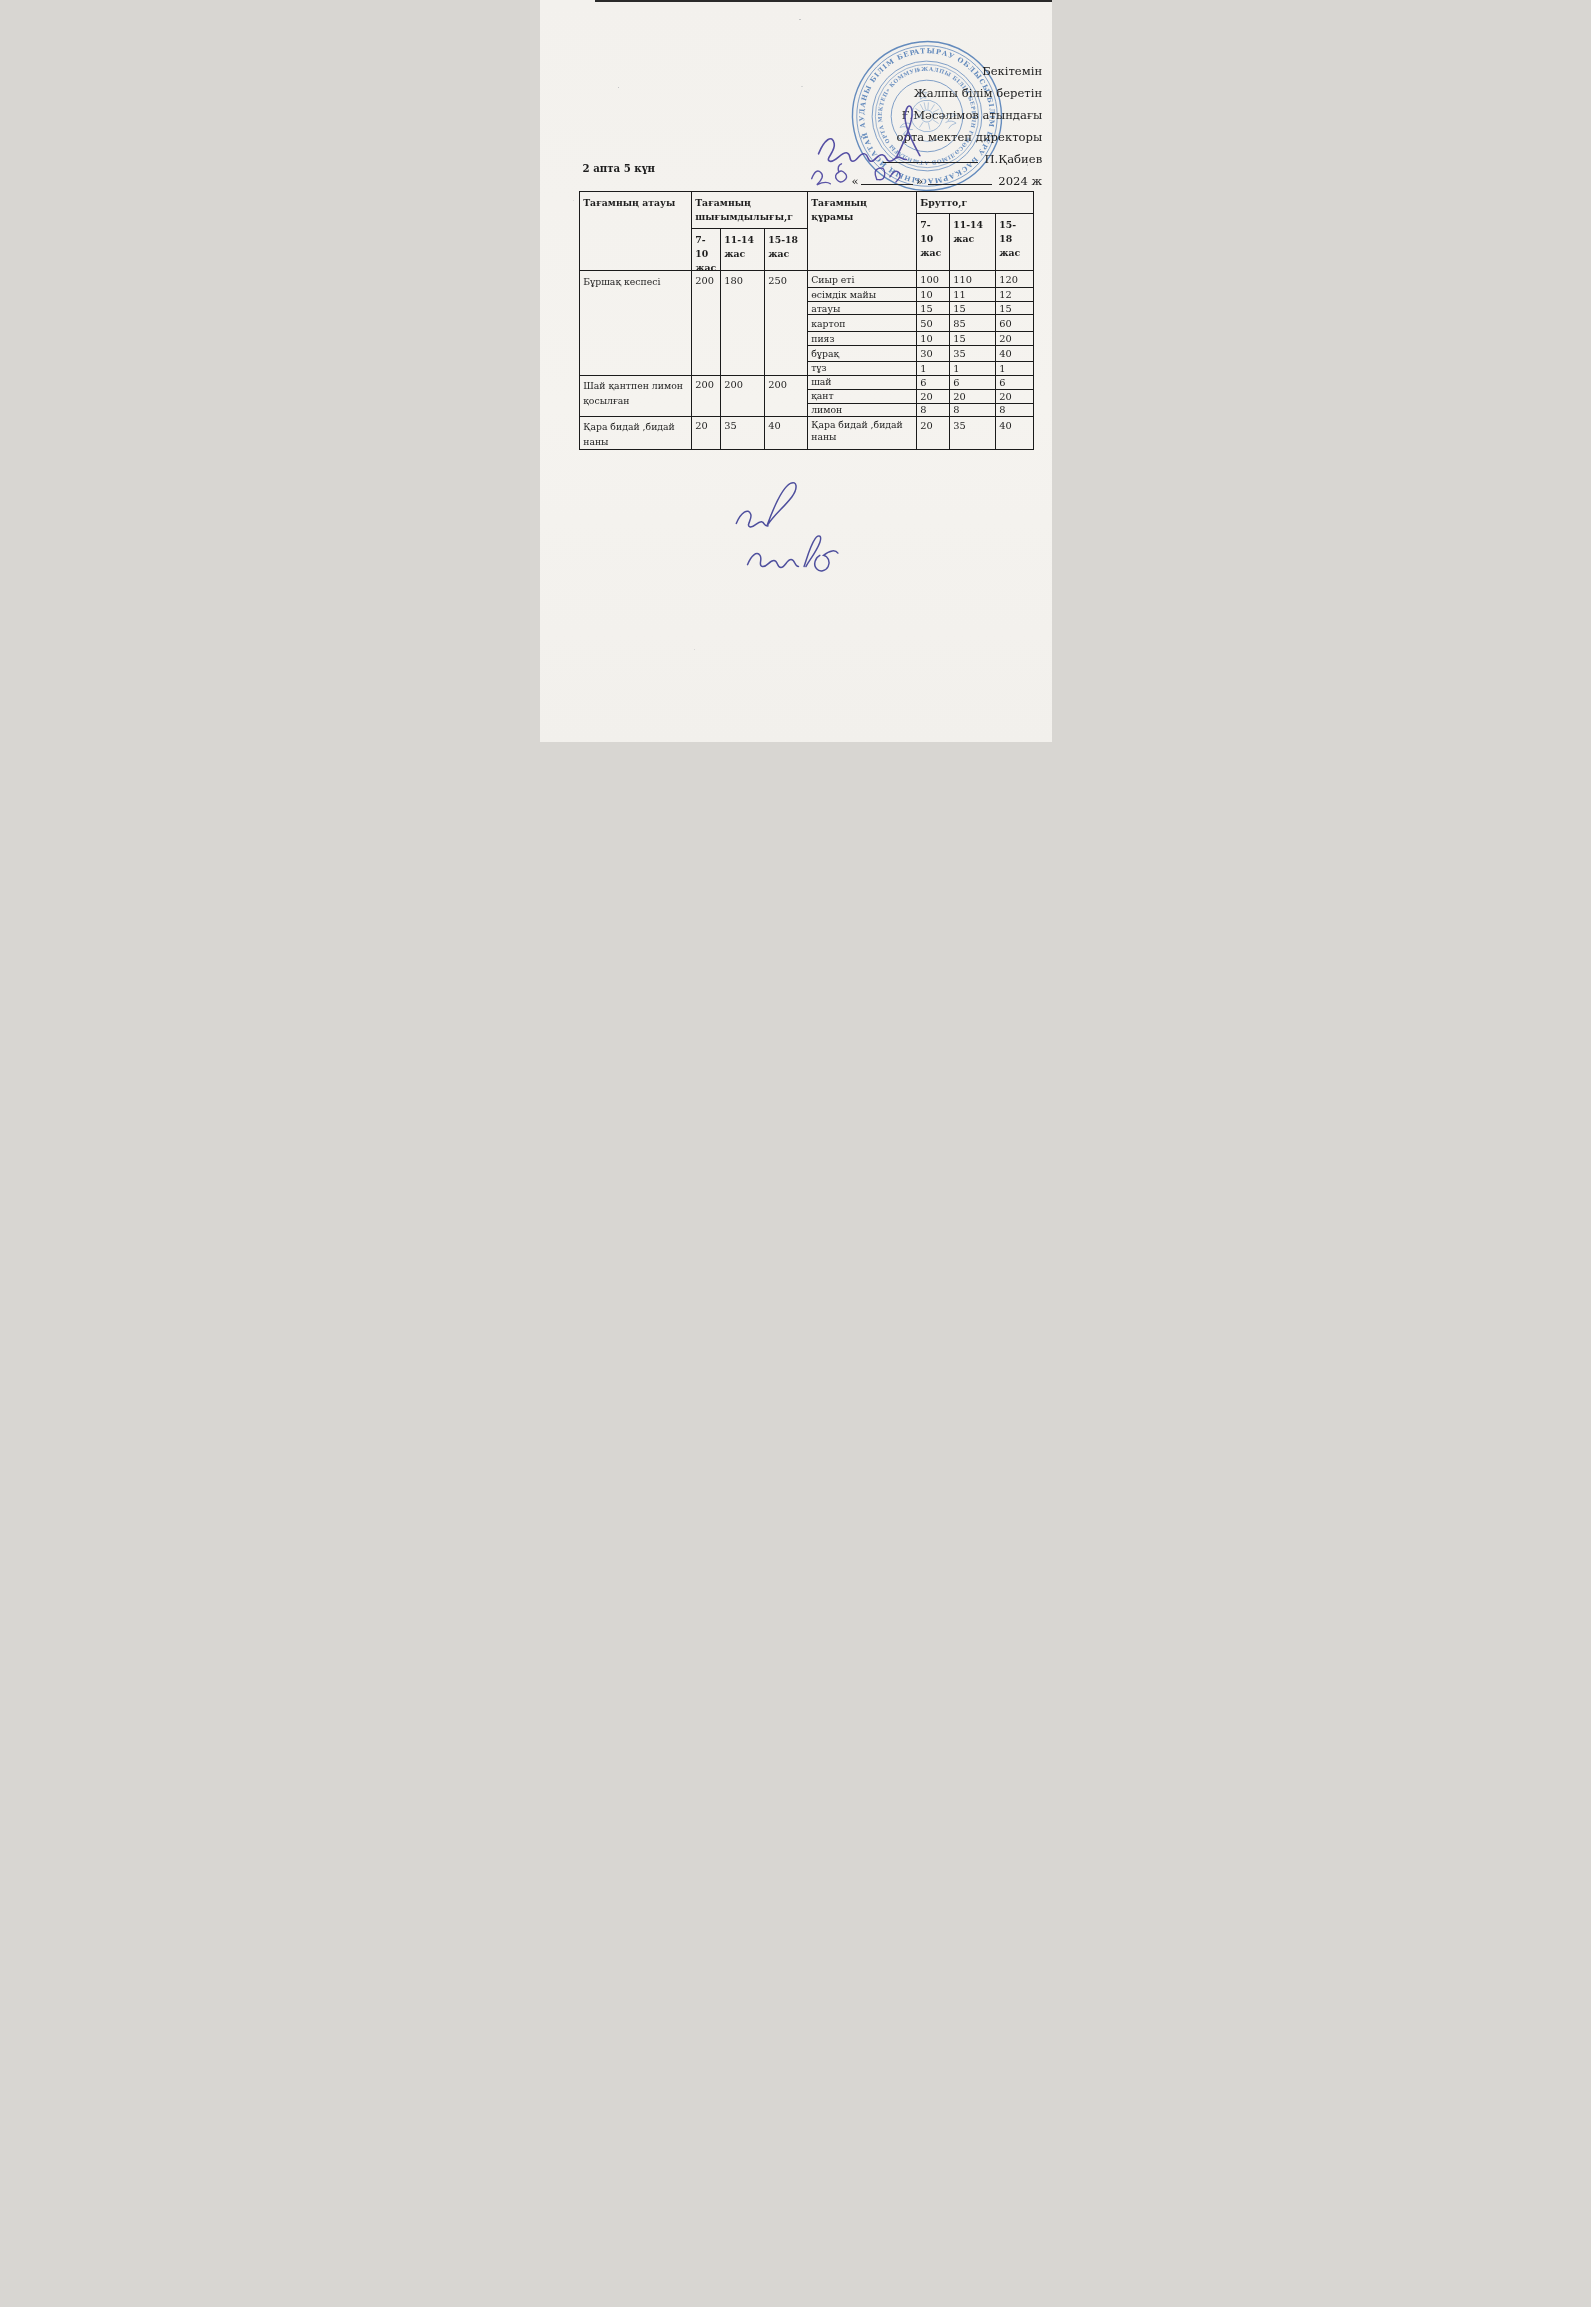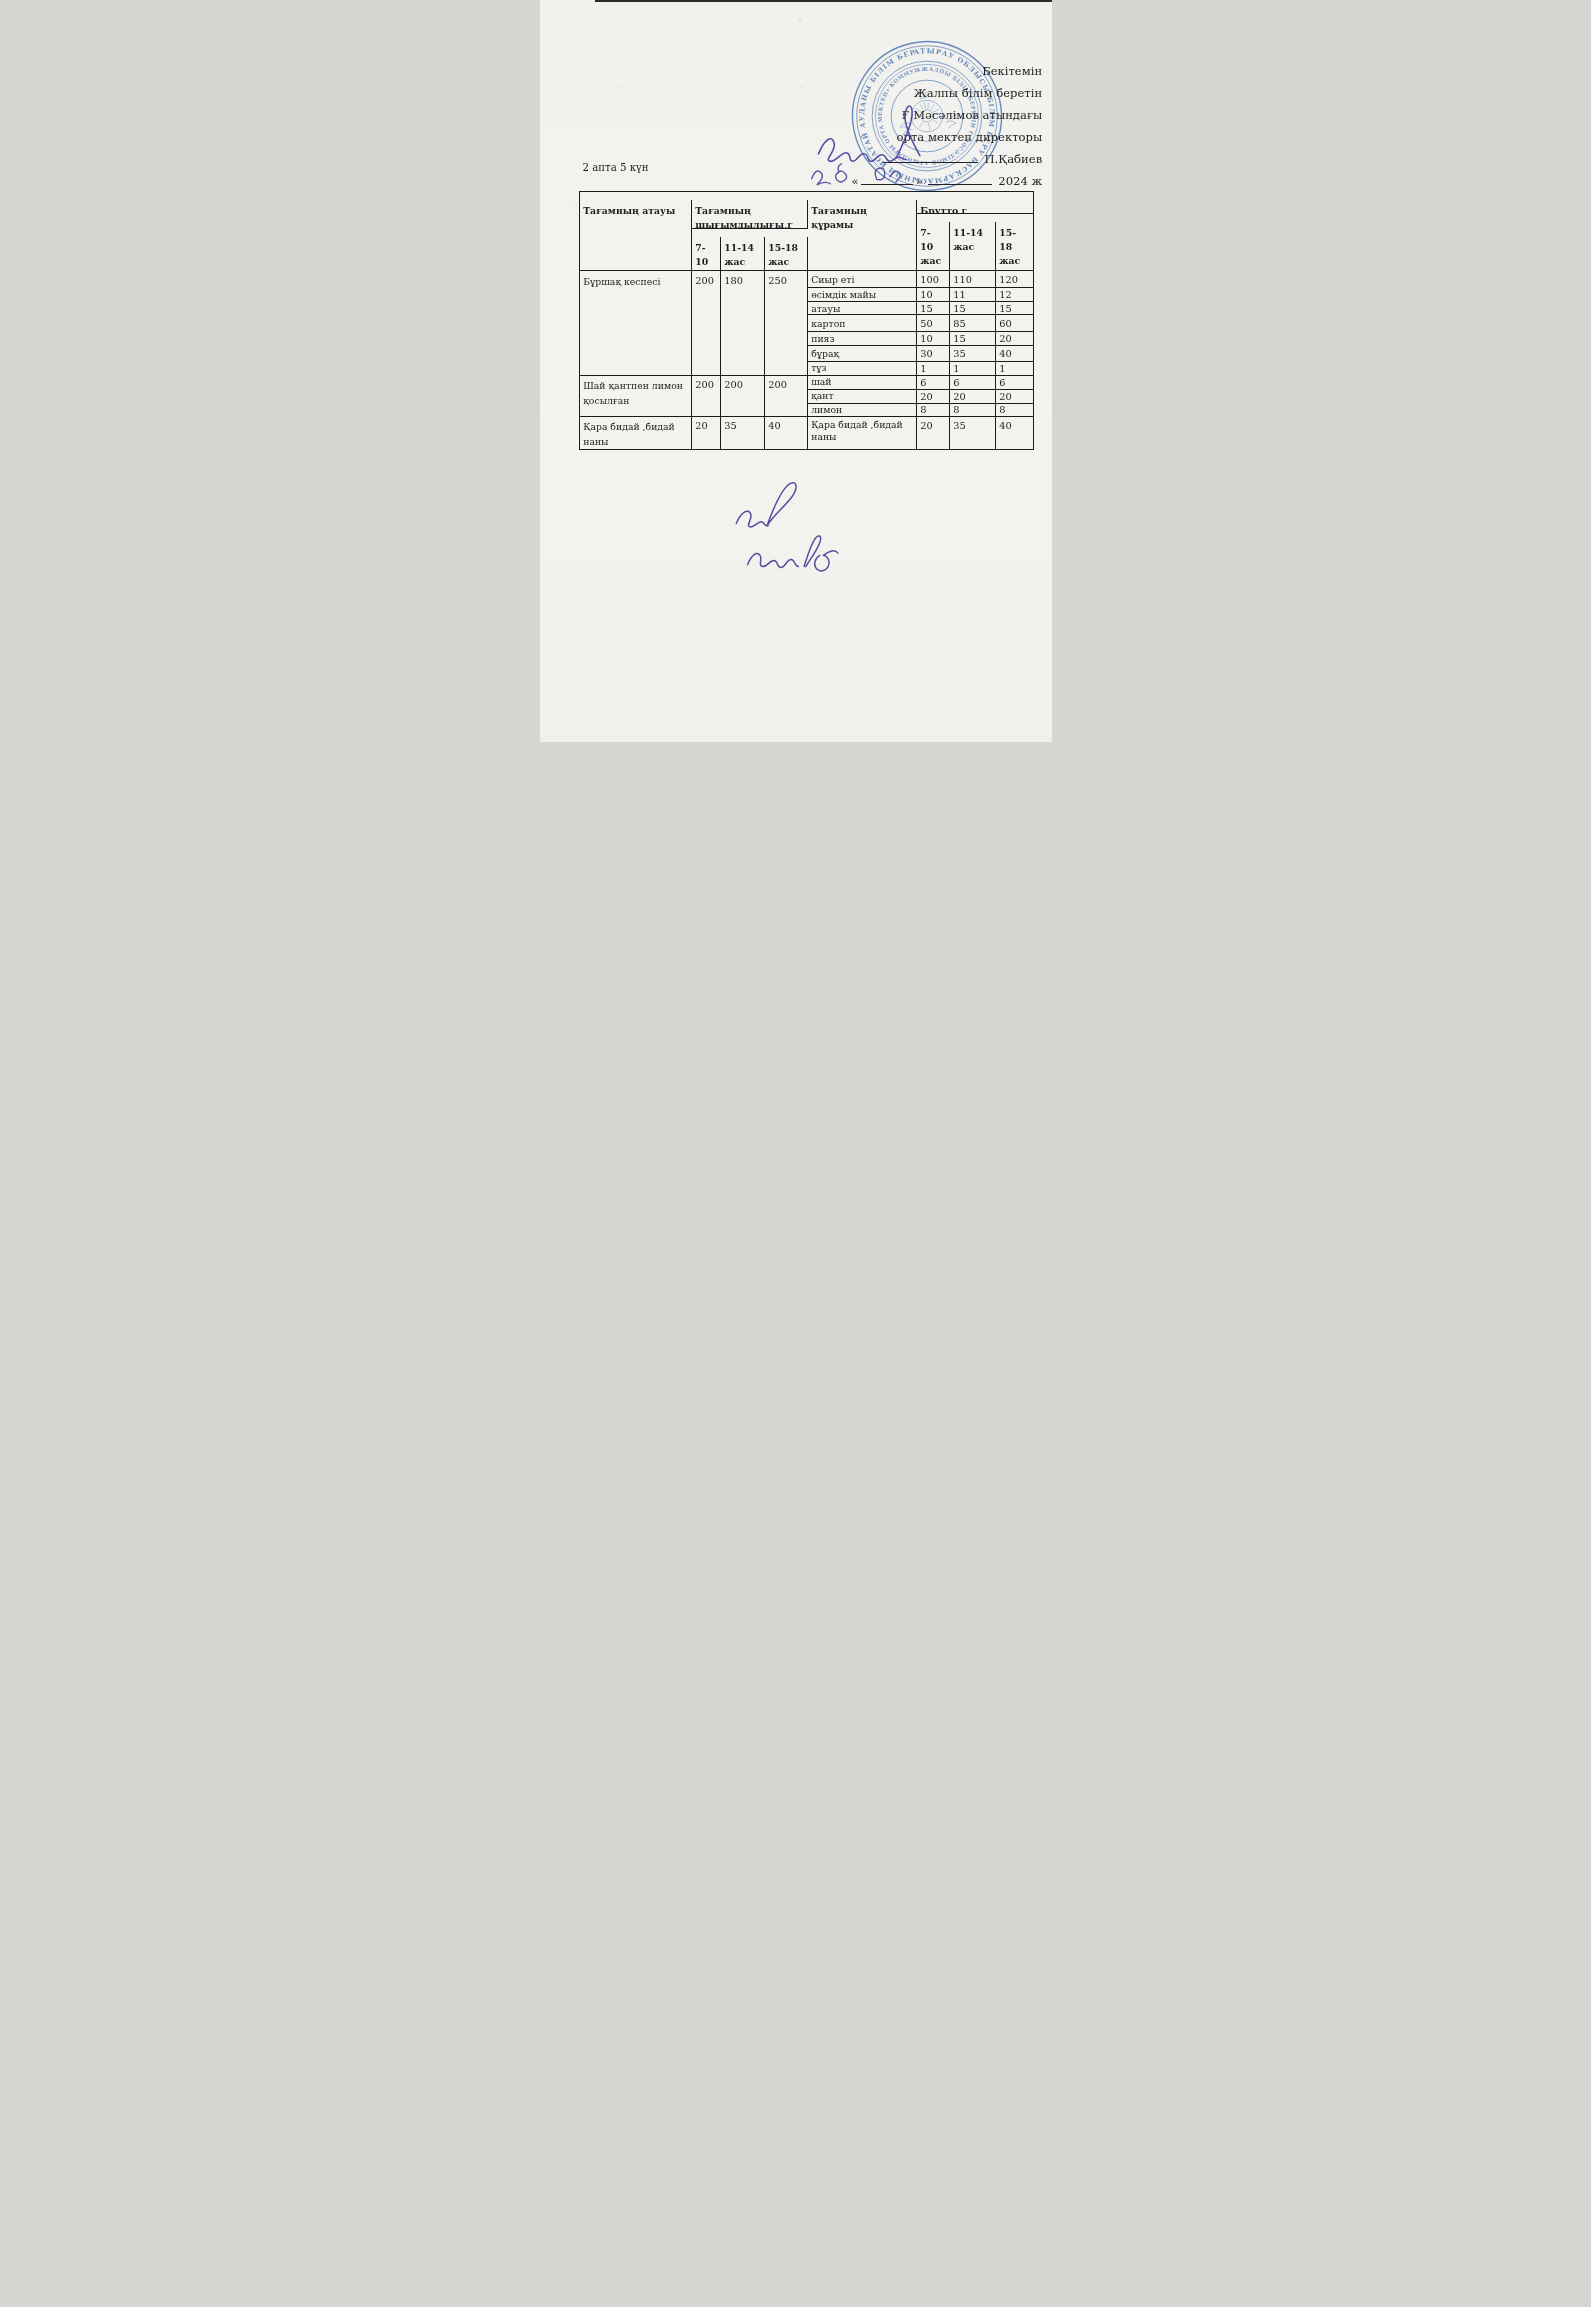--- a/index.html
+++ b/index.html
@@ -25,36 +25,36 @@
   .blank{display:inline-block;border-bottom:0.9px solid #222;height:1em;vertical-align:baseline;}
   .blank.sig{width:95px;margin-right:6.5px;}
   .blank.day{width:52px;margin:0 2.8px;}
   .blank.month{width:64px;margin:0 6.5px 0 4.7px;}
 
   
   .stamp{position:absolute;left:307px;top:36px;width:160px;height:160px;
          mix-blend-mode:multiply;opacity:.85;}
 
   
-  .heading{position:absolute;left:43px;top:162px;font-size:10.2px;font-weight:normal;color:#1d1d1d;}
+  .heading{position:absolute;left:43px;top:162px;font-size:10.2px;font-weight:bold;color:#1d1d1d;}
 
   
   .menu-table{
     position:absolute;left:39px;top:191px;width:453px;height:257px;
     display:grid;
     grid-template-columns:112px 29px 44px 43px 109px 33px 46px 37px;
     grid-template-rows:22px 15.4px 42px 17px 14px 13px 17px 14px 15.4px 14px 14px 14px 13px 32px;
     border:1.4px solid #1b1b1b;
     font-size:9.3px;
   }
   .c{border-right:0.9px solid #1b1b1b;border-bottom:0.9px solid #1b1b1b;
      padding:1.4px 3.7px;overflow:hidden;}
   .c.nr{border-right:none;}
   .c.nb{border-bottom:none;}
-  .hd{font-weight:bold;padding-top:3.7px;line-height:1.5;margin-top:8px;}
+  .hd{font-weight:bold;padding-top:3.7px;line-height:1.5;}
   .age{white-space:pre-line;}
   .dish{padding-top:3.7px;line-height:1.55;}
   .out{padding-top:3.7px;font-size:9.8px;}
   .ing{display:flex;align-items:center;line-height:1.25;}
   .ing.tall{align-items:flex-start;padding-top:2.3px;}
   .num{display:flex;align-items:center;font-size:9.8px;}
   .num.out{align-items:flex-start;}
 
   
   .sig-block{position:absolute;left:114px;top:509px;width:298px;font-size:11.6px;color:#222;}

